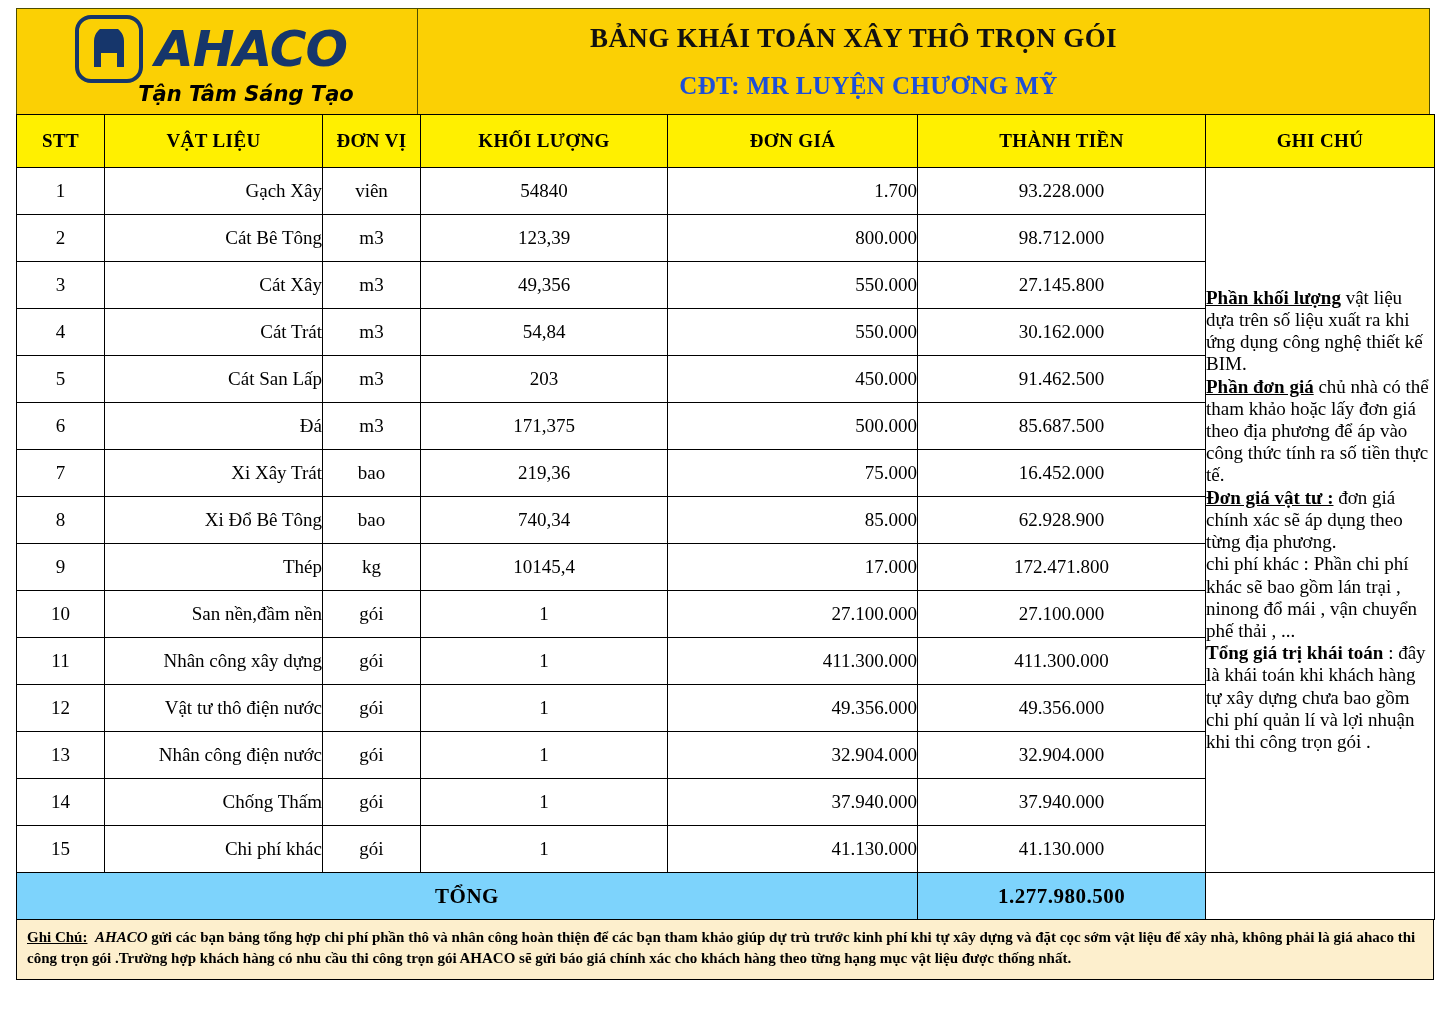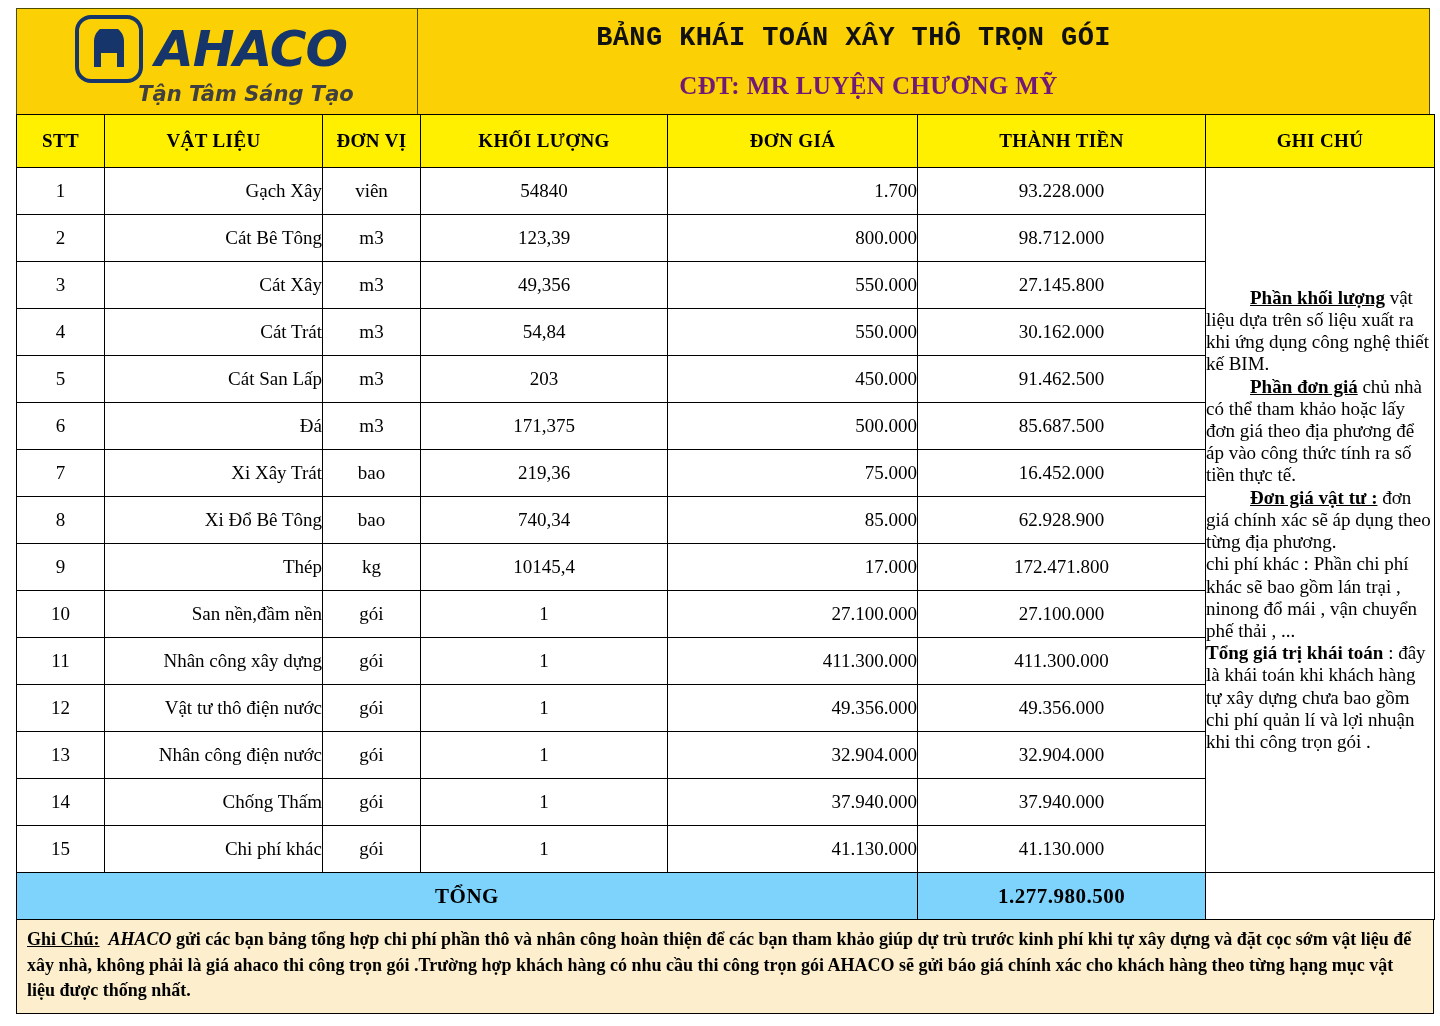--- a/index.html
+++ b/index.html
@@ -61,21 +61,21 @@
     color:#16366b;
     line-height:1;
     position:relative;
     font-style:italic;
   }
   .logo-tag{
     font-family:"DejaVu Sans", sans-serif;
     font-style:italic;
     font-weight:bold;
     font-size:21px;
-    color:#404040;
+    color:#000000;
     margin-top:1px;
     margin-left:58px;
     line-height:1;
   }
   .title-cell{
     flex:1 1 auto;
     background:#FBD004;
     display:flex;
     flex-direction:column;
     justify-content:center;
@@ -83,26 +83,25 @@
     padding-left:10px;
   }
   .title-main{
     font-weight:bold;
     font-size:27px;
     color:#111;
     text-align:center;
     letter-spacing:.4px;
     padding-right:150px;
     line-height:1.25;
-    font-family:Liberation Mono, monospace;
   }
   .title-sub{
     font-weight:bold;
     font-size:25px;
-    color:#701a75;
+    color:#1d4ed8;
     text-align:center;
     letter-spacing:.4px;
     padding-right:120px;
     margin-top:14px;
     line-height:1.25;
   }
 
   
   table.main{
     border-collapse:collapse;
@@ -151,21 +150,21 @@
   td.notecell{
     vertical-align:top;
     text-align:left;
     padding:2px 3px 2px 5px;
     background:#fff;
     line-height:1.17;
     font-size:16.5px;
   }
   td.notecell p{margin:0;}
   td.notecell b{font-weight:bold;}
-  td.notecell u{margin-left:44px;}
+  td.notecell u{}
 
   tr.totalrow td{
     background:#7dd3fc;
     height:46px;
     font-weight:bold;
     font-size:21px;
     text-align:center;
     letter-spacing:.5px;
   }
   tr.totalrow td.blank-note{
@@ -175,21 +174,21 @@
 
   
   .footer{
     width:1418px;
     box-sizing:border-box;
     background:#FDEFCD;
     border:1px solid #000;
     border-top:none;
     padding:7px 10px 9px 10px;
     font-weight:bold;
-    font-size:18px;
+    font-size:15px;
     line-height:1.42;
     color:#000;
   }
   .footer .lbl{ text-decoration:underline; }
   .footer .brand{ font-style:italic; font-weight:bold; }
 </style>
 </head>
 <body>
 
 <div class="sheet">

